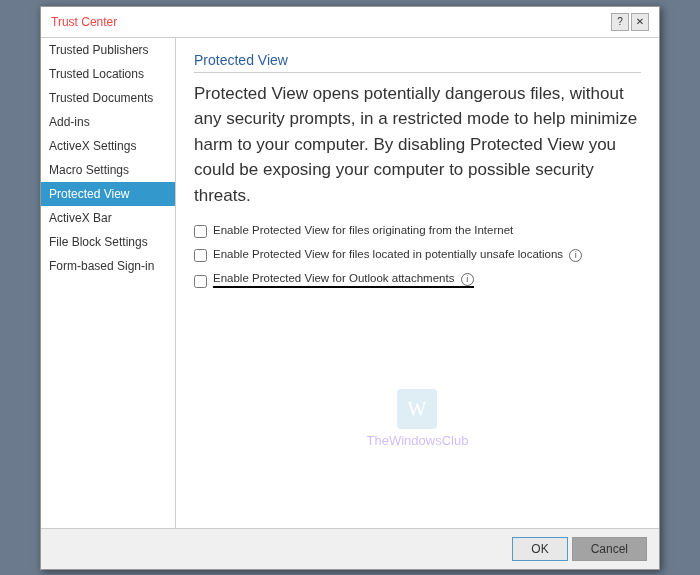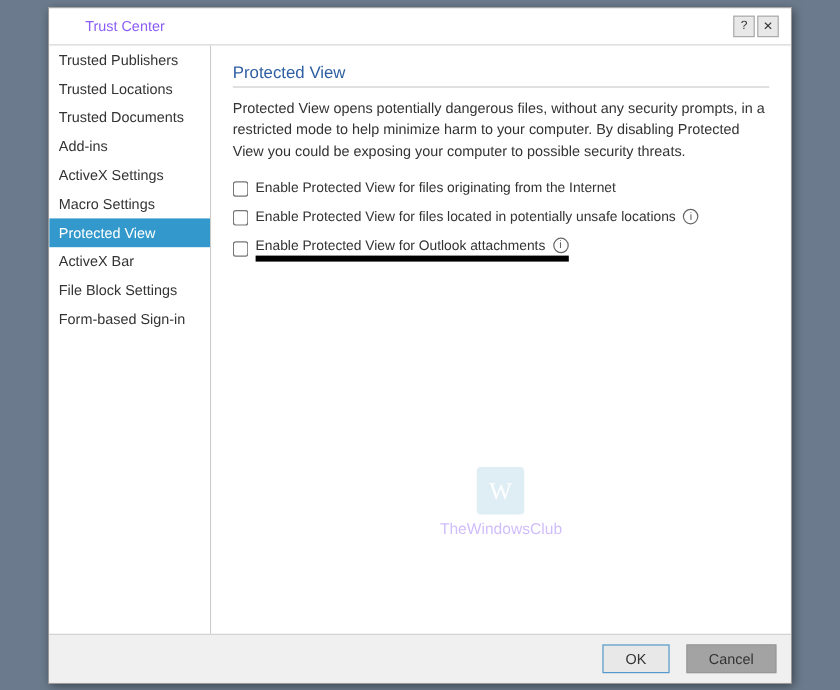--- a/index.html
+++ b/index.html
@@ -27,22 +27,21 @@
       align-items: center;
       justify-content: space-between;
     }
     .title-bar-left {
       display: flex;
       align-items: center;
       gap: 6px;
     }
     .title-text {
       font-size: 12px;
-      color: #8b5cf6;
-      margin-left: 20px;
+      color: #ef4444;
     }
     .title-bar-controls {
       display: flex;
       gap: 2px;
     }
     .title-btn {
       width: 18px;
       height: 18px;
       background: #e8e8e8;
       border: 1px solid #aaa;
@@ -84,44 +83,44 @@
     }
     .panel-title {
       font-size: 14px;
       color: #2e5fa3;
       font-weight: normal;
       margin-bottom: 8px;
       border-bottom: 1px solid #ccc;
       padding-bottom: 4px;
     }
     .description-text {
-      font-size: 12px;
+      font-size: 17px;
       color: #333;
       line-height: 1.5;
       margin-bottom: 14px;
     }
     .checkbox-row {
       display: flex;
-      align-items: center;
+      align-items: flex-end;
       margin-bottom: 8px;
       gap: 6px;
     }
     .checkbox-row input[type=checkbox] {
       margin-top: 1px;
       width: 13px;
       height: 13px;
       flex-shrink: 0;
     }
     .checkbox-label {
       font-size: 11.5px;
       color: #333;
       line-height: 1.4;
     }
     .checkbox-label.underlined {
-      border-bottom: 5px solid #000000;
+      border-bottom: 2px solid #000000;
     }
     .info-icon {
       display: inline-flex;
       align-items: center;
       justify-content: center;
       width: 13px;
       height: 13px;
       border-radius: 50%;
       border: 1px solid #666;
       font-size: 9px;
@@ -150,21 +149,21 @@
     .watermark-text {
       font-size: 13px;
       color: #8b5cf6;
     }
     .dialog-footer {
       background: #f0f0f0;
       border-top: 1px solid #ccc;
       padding: 8px 12px;
       display: flex;
       justify-content: flex-end;
-      gap: 14px;
+      gap: 4px;
     }
     .footer-btn {
       padding: 4px 18px;
       font-size: 12px;
       border: 1px solid #999;
       background: #a3a3a3;
       cursor: pointer;
       color: #333;
       min-width: 55px;
     }

